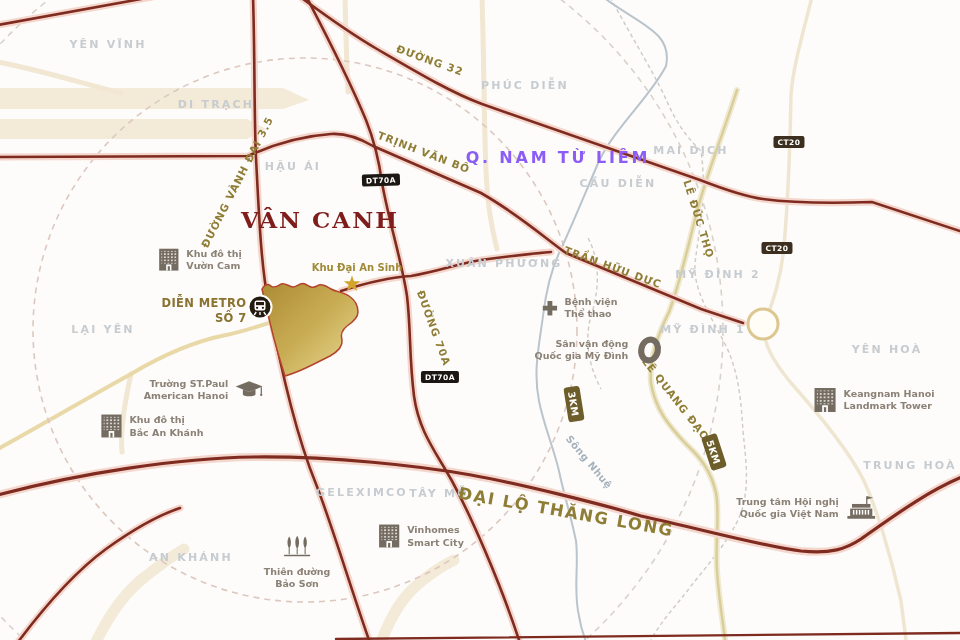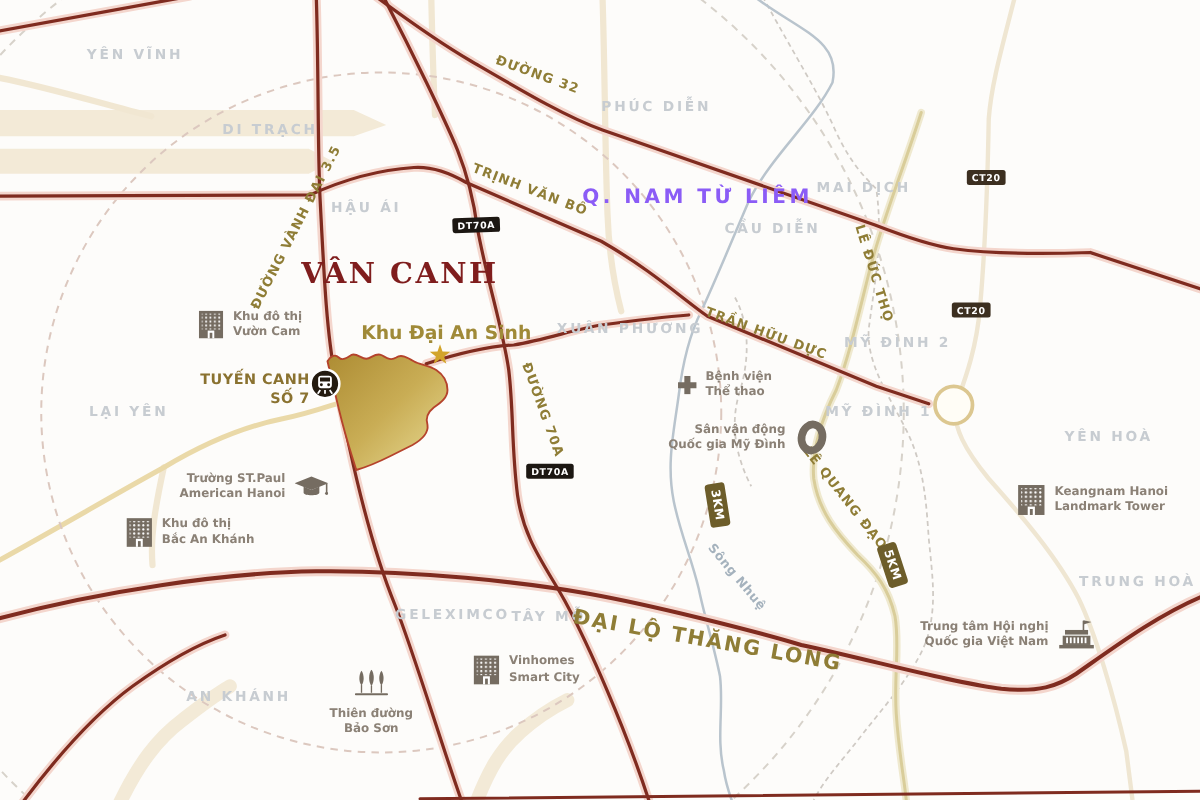--- a/index.html
+++ b/index.html
@@ -20,21 +20,21 @@
          color:#fff;font-weight:700;font-size:7.5px;letter-spacing:.5px;
          padding:1.5px 4px;border-radius:2px;white-space:nowrap;}
   .badge.dt{background:#1c1712;}
   .badge.ct{background:#3c2f20;}
   .badge.km{background:#6d5d2a;font-size:9.5px;padding:2.5px 5px;border-radius:3px;}
   .lm{position:absolute;transform:translate(-50%,-50%);display:flex;align-items:center;gap:7px;}
   .lm .txt{font-weight:600;font-size:9.5px;line-height:1.3;color:#8b8176;white-space:nowrap;}
   .lm.align-right .txt{text-align:right;}
   .lm.icon-top{flex-direction:column;gap:7px;}
   .lm.icon-top .txt{text-align:center;}
-  .lm.olive .txt{color:#a08a38;font-size:15px;margin-left:16px;}
+  .lm.olive .txt{color:#a08a38;font-size:10px;margin-left:16px;}
   .lm.metro .txt{color:#8a7230;font-weight:700;font-size:11.5px;letter-spacing:.4px;}
   .lm svg{color:#756c61;flex:0 0 auto;}
 </style>
 </head>
 <body>
 
 <div id="stage">
   <svg id="map-svg" width="960" height="640" viewBox="0 0 960 640">
     <defs>
       <linearGradient id="gold" x1="0" y1="0" x2="1" y2="1">
@@ -207,21 +207,21 @@
           <div>Vườn Cam</div>
         </div>
       </div>
       <div class="lm olive" style="left: 349px; top: 267px;">
         <div class="txt">
           <div>Khu Đại An Sinh</div>
         </div>
       </div>
       <div class="lm metro align-right" style="left: 204px; top: 311px;">
         <div class="txt">
-          <div>TUYẾN CANH</div>
+          <div>DIỄN METRO</div>
           <div>SỐ 7</div>
         </div>
       </div>
       <div class="lm align-right" style="left: 203px; top: 390px;">
         <div class="txt">
           <div>Trường ST.Paul</div>
           <div>American Hanoi</div>
         </div>
         <svg width="27" height="19">
           <use href="#ic-gradcap"></use>

